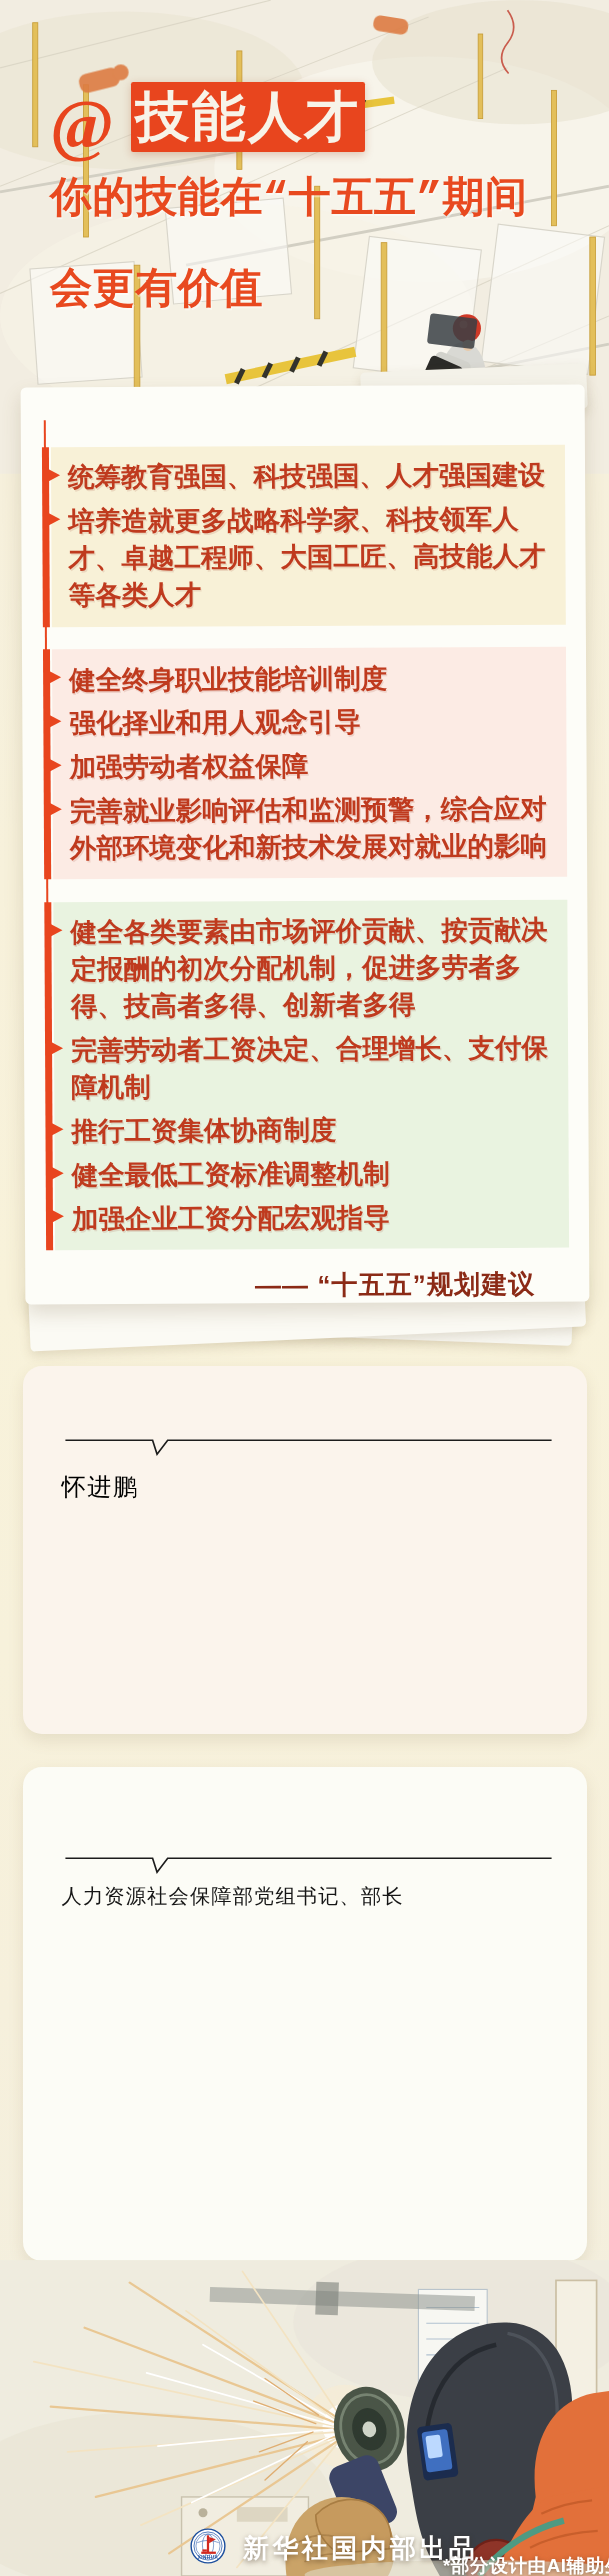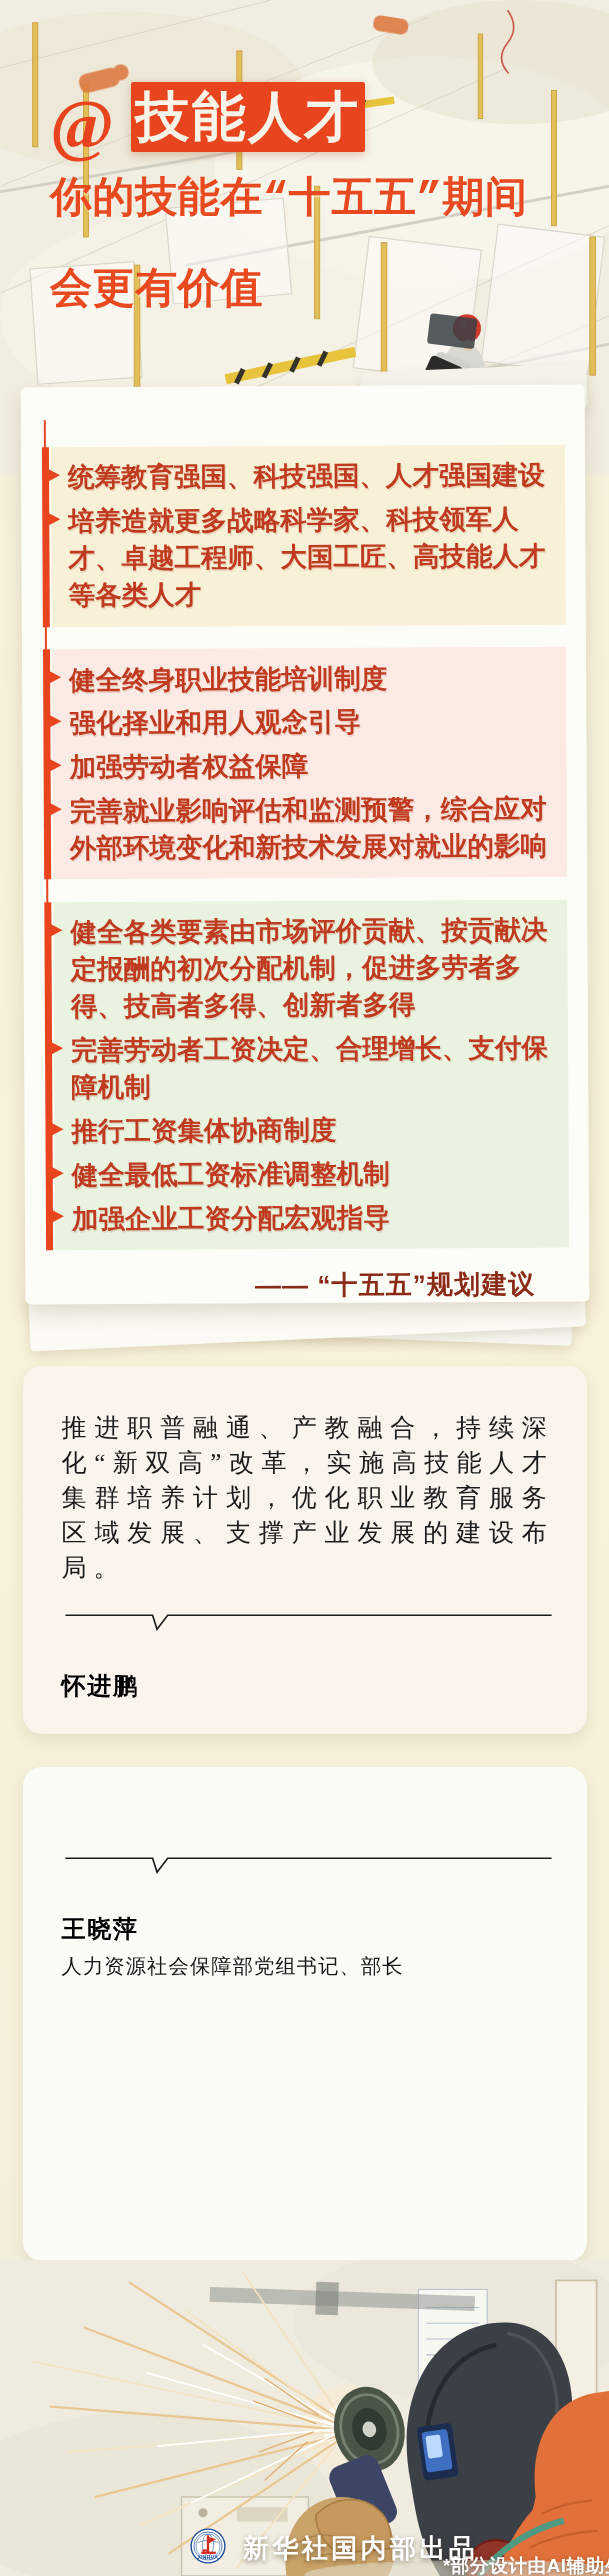--- a/index.html
+++ b/index.html
@@ -95,22 +95,22 @@
   .quote-card.q2{top:1767px;height:494px;background:#fcfcf6;}
   .quote-inner{padding:44px 33px 0 39px;}
   .quote-card.q2 .quote-inner{padding-top:61px;}
   .quote-text{
     font-family:"Liberation Serif","DejaVu Serif",serif;
     font-size:25px;line-height:35px;letter-spacing:6.8px;
     color:#1b1b1b;text-align:justify;
   }
   .quote-divider{display:block;margin-top:28px;}
   .speaker-name{
-    margin-top:38px;
-    font-weight:700;font-size:24px;color:#000;letter-spacing:1.7px;
+    margin-top:14px;
+    font-weight:400;font-size:24px;color:#000;letter-spacing:1.7px;
   }
   .speaker-title{
     margin-top:6.8px;
     font-size:20.3px;color:#161616;letter-spacing:1.1px;
   }
   
   .footer-illustration{left:0;top:2260px;width:609px;height:316px;}
   .xinhua-logo{left:190px;top:2528px;width:36px;height:36px;}
   .producer{
     left:243px;top:2531px;
@@ -279,34 +279,32 @@
           <span>加强企业工资分配宏观指导</span>
         </div>
       </div>
 
       <div class="attribution">—— “十五五”规划建议</div>
     </div>
   </div>
 
   <div class="abs quote-card q1">
     <div class="quote-inner">
-      <div class="quote-text">推进职普融通、产教融合，持续深化“新双高”改革，实施高技能人才集群培养计划，优化职业教育服务区域发展、支撑产业发展的建设布局。</div>
       <svg class="quote-divider" width="493" height="19" viewBox="0 0 874 34">
         <path d="M2 4 H158 L166 29 L185 4 H872" fill="none" stroke="#1c1c1c" stroke-width="3"></path>
       </svg>
       <div class="speaker-name">怀进鹏</div>
     </div>
   </div>
 
   <div class="abs quote-card q2">
     <div class="quote-inner">
       <svg class="quote-divider" width="493" height="19" viewBox="0 0 874 34">
         <path d="M2 4 H158 L166 29 L185 4 H872" fill="none" stroke="#1c1c1c" stroke-width="3"></path>
       </svg>
-      <div class="speaker-name">王晓萍</div>
       <div class="speaker-title">人力资源社会保障部党组书记、部长</div>
     </div>
   </div>
 
   <svg class="abs footer-illustration" viewBox="0 0 1080 560" xmlns="http://www.w3.org/2000/svg">
     <rect width="1080" height="560" fill="#efecdf"></rect>
     <ellipse cx="250" cy="430" rx="340" ry="160" fill="#e8e3d2" opacity="0.55"></ellipse>
     <ellipse cx="820" cy="110" rx="300" ry="140" fill="#eae6da" opacity="0.7"></ellipse>
 
     <rect x="986" y="36" width="72" height="268" fill="#f4f0e3" stroke="#cbbfa4" stroke-width="3"></rect>

